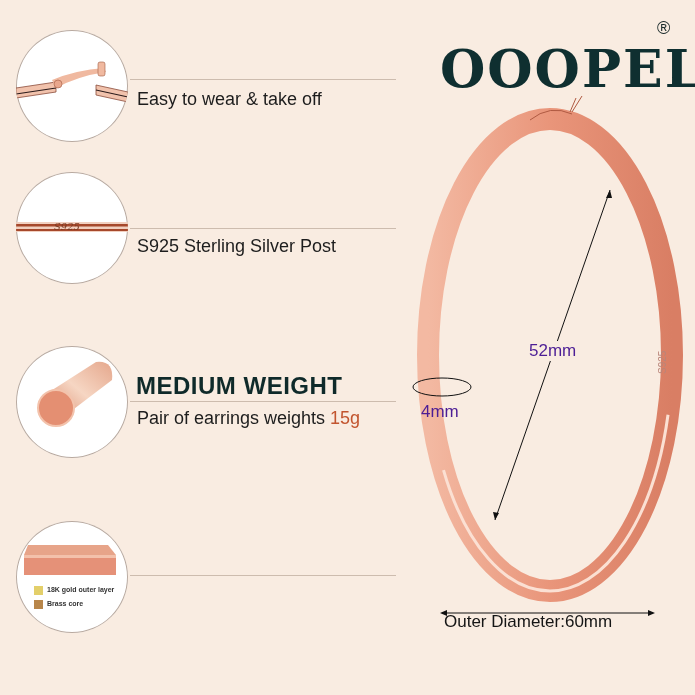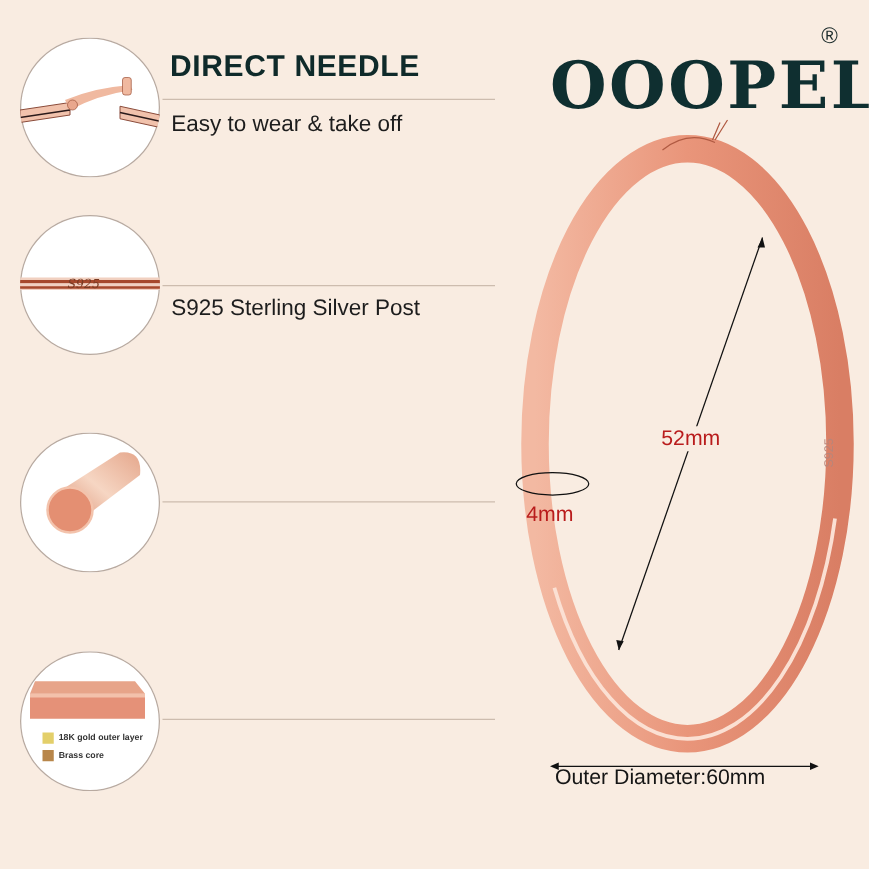--- a/index.html
+++ b/index.html
@@ -25,39 +25,38 @@
     position:absolute; left:137px; font-size:18px; color:#1d1d1d; white-space:nowrap;text-align:center;
   }
   .accent { color:#c2552f; }
   .logo {
     position:absolute; left:440px; top:38px; font-family:"DejaVu Serif", serif;
     font-size:52px; font-weight:bold; color:#0f2f30; letter-spacing:2px;
   }
   .reg { position:absolute; left:657px; top:18px; font-size:18px; color:#1a2a2a; }
   .legend { position:absolute; font-size:7px; color:#333; font-weight:bold; }
   .sw { display:inline-block; width:9px; height:9px; vertical-align:middle; margin-right:4px; }
-  .dim { position:absolute; font-size:17px; color:#b91c1c; }
+  .dim { position:absolute; font-size:17px; color:#4c1d95; }
   .outer { position:absolute; left:444px; top:612px; font-size:17px; color:#151515; }
 </style>
 </head>
 <body>
 
 <div class="feature" style="top:0">
   <div class="thumb" style="top:30px">
     <svg width="112" height="112" viewBox="0 0 112 112">
       <path d="M0 58 L40 52 L40 62 L0 68 Z" fill="#f1c2ac" stroke="#8a4b3a" stroke-width="0.8"></path>
       <path d="M0 64 L40 58" stroke="#2a1a1a" stroke-width="1.2"></path>
       <path d="M80 55 L112 62 L112 72 L80 65 Z" fill="#f1c2ac" stroke="#8a4b3a" stroke-width="0.8"></path>
       <path d="M80 60 L112 67" stroke="#2a1a1a" stroke-width="1.2"></path>
       <path d="M36 50 Q60 40 88 38 L90 42 Q62 46 40 58 Z" fill="#f0b9a0"></path>
       <circle cx="42" cy="54" r="4" fill="#e9a78d" stroke="#a35a42" stroke-width="0.6"></circle>
       <rect x="82" y="32" width="7" height="14" rx="2" fill="#f0b9a0" stroke="#a35a42" stroke-width="0.6"></rect>
     </svg>
   </div>
-  <div class="title" style="top:40px">DIRECT NEEDLE</div>
   <div class="rule" style="top:79px"></div>
   <div class="sub" style="top:89px">Easy to wear &amp; take off</div>
 </div>
 
 <div class="feature" style="top:0">
   <div class="thumb" style="top:172px">
     <svg width="112" height="112" viewBox="0 0 112 112">
       <rect x="0" y="50" width="112" height="10" fill="#f1d0c0"></rect>
       <rect x="0" y="52" width="112" height="2.5" fill="#a6482b"></rect>
       <rect x="0" y="57" width="112" height="2" fill="#a6482b"></rect>
@@ -75,21 +74,25 @@
         <linearGradient id="tg" x1="0" y1="1" x2="1" y2="0">
           <stop offset="0" stop-color="#d98a6c"></stop>
             <stop offset="0.5" stop-color="#f6d6c3"></stop>
             <stop offset="1" stop-color="#e5a78c"></stop>
         </linearGradient>
       </defs>
       <path d="M30 48 L80 16 Q98 14 96 34 L46 72 Z" fill="url(#tg)"></path>
       <ellipse cx="40" cy="62" rx="18" ry="18" fill="#e48f72" stroke="#f3c3ac" stroke-width="2"></ellipse>
     </svg>
   </div>
+  <div class="title" style="top:372px">MEDIUM WEIGHT</div>
   <div class="rule" style="top:401px"></div>
+  <div class="sub" style="top:408px">
+    <span>Pair of earrings weights </span><span class="accent">15g</span>
+  </div>
 </div>
 
 <div class="feature" style="top:0">
   <div class="thumb" style="top:521px">
     <svg width="112" height="112" viewBox="0 0 112 112">
       <polygon points="12,24 92,24 100,34 8,34" fill="#e7a489"></polygon>
       <rect x="8" y="34" width="92" height="20" fill="#e59178"></rect>
       <rect x="8" y="34" width="92" height="3" fill="#f3c1ab"></rect>
     </svg>
   </div>

